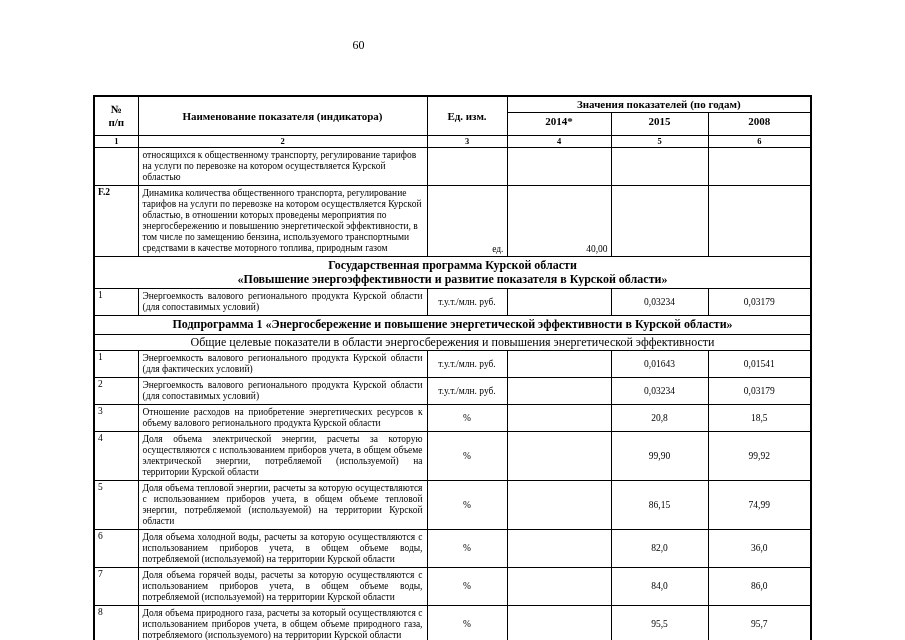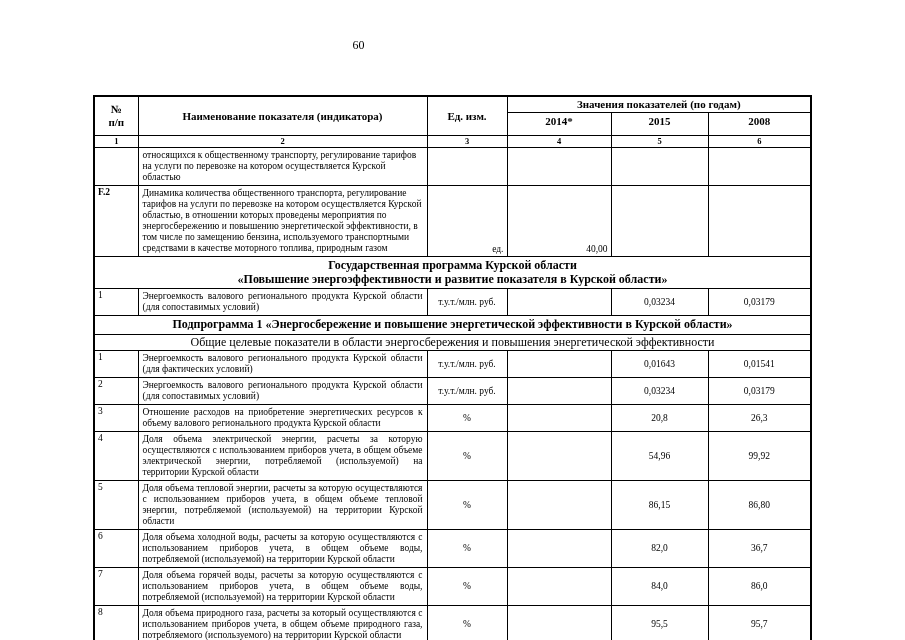--- a/index.html
+++ b/index.html
@@ -187,45 +187,45 @@
           <td class="cell-v2014"></td>
           <td class="cell-v2015">0,03234</td>
           <td class="cell-v2016">0,03179</td>
         </tr>
         <tr>
           <td class="cell-num">3</td>
           <td class="cell-name">Отношение расходов на приобретение энергетических ресурсов к объему валового регионального продукта Курской области</td>
           <td class="cell-unit">%</td>
           <td class="cell-v2014"></td>
           <td class="cell-v2015">20,8</td>
-          <td class="cell-v2016">26,3</td>
+          <td class="cell-v2016">18,5</td>
         </tr>
         <tr>
           <td class="cell-num">4</td>
           <td class="cell-name">Доля объема электрической энергии, расчеты за которую осуществляются с использованием приборов учета, в общем объеме электрической энергии, потребляемой (используемой) на территории Курской области</td>
           <td class="cell-unit">%</td>
           <td class="cell-v2014"></td>
-          <td class="cell-v2015">54,96</td>
+          <td class="cell-v2015">99,90</td>
           <td class="cell-v2016">99,92</td>
         </tr>
         <tr>
           <td class="cell-num">5</td>
           <td class="cell-name">Доля объема тепловой энергии, расчеты за которую осуществляются с использованием приборов учета, в общем объеме тепловой энергии, потребляемой (используемой) на территории Курской области</td>
           <td class="cell-unit">%</td>
           <td class="cell-v2014"></td>
           <td class="cell-v2015">86,15</td>
-          <td class="cell-v2016">86,80</td>
+          <td class="cell-v2016">74,99</td>
         </tr>
         <tr>
           <td class="cell-num">6</td>
           <td class="cell-name">Доля объема холодной воды, расчеты за которую осуществляются с использованием приборов учета, в общем объеме воды, потребляемой (используемой) на территории Курской области</td>
           <td class="cell-unit">%</td>
           <td class="cell-v2014"></td>
           <td class="cell-v2015">82,0</td>
-          <td class="cell-v2016">36,7</td>
+          <td class="cell-v2016">36,0</td>
         </tr>
         <tr>
           <td class="cell-num">7</td>
           <td class="cell-name">Доля объема горячей воды, расчеты за которую осуществляются с использованием приборов учета, в общем объеме воды, потребляемой (используемой) на территории Курской области</td>
           <td class="cell-unit">%</td>
           <td class="cell-v2014"></td>
           <td class="cell-v2015">84,0</td>
           <td class="cell-v2016">86,0</td>
         </tr>
         <tr>

